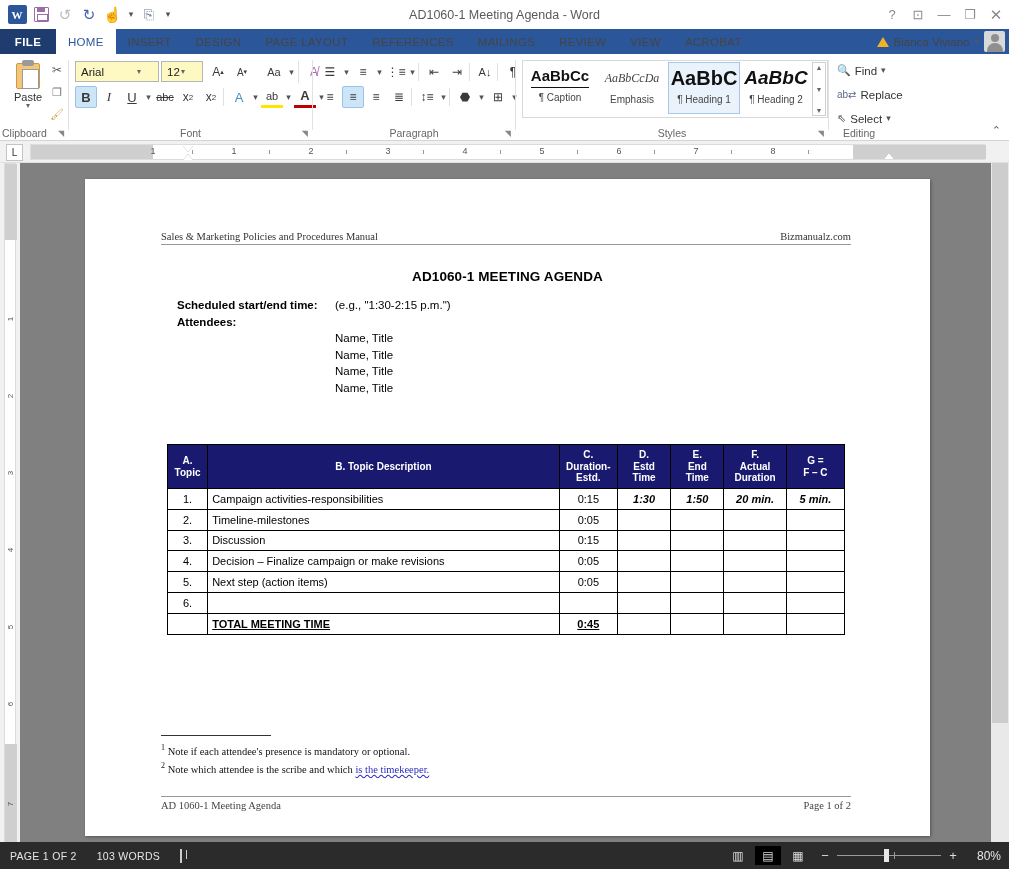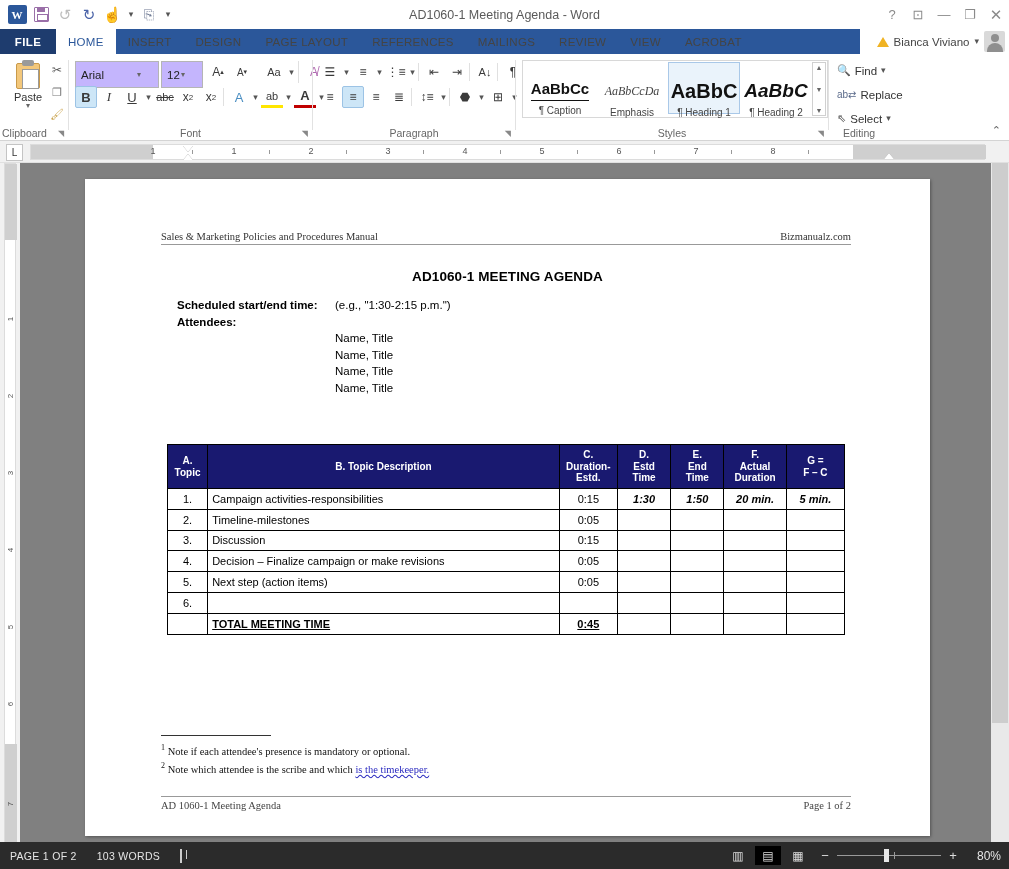--- a/index.html
+++ b/index.html
@@ -40,21 +40,21 @@
     display: flex; align-items: center; gap: 0px;
   }
   .win-btn {
     width: 26px; height: 29px; display: flex; align-items: center;
     justify-content: center; font-size: 13px; color: #8a8a8a;
   }
   .win-btn.big { font-size: 15px; }
 
   
   .tabsrow {
-    position: absolute; top: 29px; left: 0; width: 860px; height: 25px;
+    position: absolute; top: 29px; left: 0; width: 1009px; height: 25px;
     background: #2b579a; display: flex; align-items: stretch;
   }
   .file-tab {
     width: 56px; background: #1e3c6e; color: #fff; font-size: 11.5px;
     display: flex; align-items: center; justify-content: center;
     letter-spacing: .4px; font-weight: 600;
   }
   .tabsbg {
     position:absolute; top:29px; left:56px; width:953px; height:25px;
     background:#fff;
@@ -121,31 +121,31 @@
   }
   .paste-label { font-size: 11px; color: #333; margin-top: 1px; }
   .mini-btns { position: absolute; left: 44px; top: 5px; width: 26px; }
   .mini-btn { height: 22px; display:flex; align-items:center; justify-content:center;}
 
   
   .sb { display: inline-flex; align-items: center; justify-content: center;
         height: 22px; min-width: 22px; font-size: 13px; color: #3a3a3a; }
   .sb.on { background: #cde6f7; border: 1px solid #9cc3e5; border-radius: 2px; }
   .combo {
-    height: 27px; border: 1px solid #b5b5b5; background: #c4b5fd;
+    height: 21px; border: 1px solid #b5b5b5; background: #fef9c3;
     display: flex; align-items: center; padding: 0 14px 0 5px;
     font-size: 11.5px; color: #222;
   }
   .combo .arw { margin-left: auto; font-size: 8px; color: #666; padding-right:3px;}
 
   
   .stylebox {
     width: 72px; height: 52px; border: 1px solid transparent;
     display: flex; flex-direction: column; align-items: center;
-    justify-content: flex-start; padding-top: 16px;
+    justify-content: flex-start; padding-top: 3px;
   }
   .stylebox.sel { border: 1px solid #a9c8e8; background: #eaf3fb; }
   .sample { font-size: 17px; color: #111; line-height: 24px; white-space: nowrap;}
   .sample.cap { font-size: 15px; font-weight: bold; border-bottom: 1.5px solid #111;
                 line-height: 20px; padding-bottom:1px;}
   .sample.emph { font-style: italic; font-size: 12px; font-family:"Liberation Serif",serif; color:#444;}
   .sample.h1 { font-size: 20px; font-weight: bold; }
   .sample.h2 { font-size: 19px; font-weight: bold; font-style: italic; }
   .styname { font-size: 10px; color: #444; margin-top: 4px; white-space: nowrap;}
   .gallery-nav {

